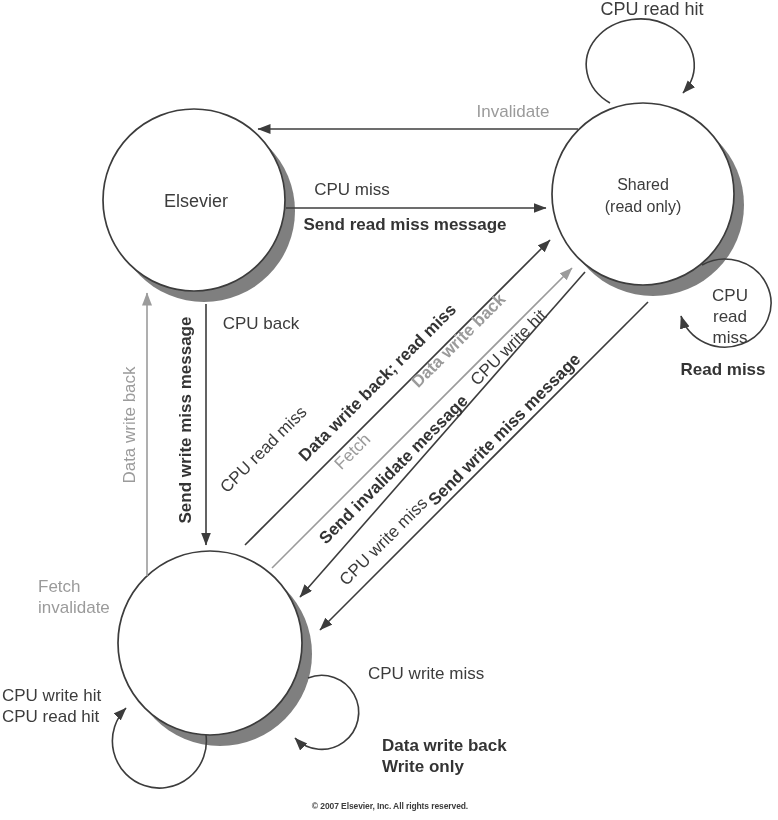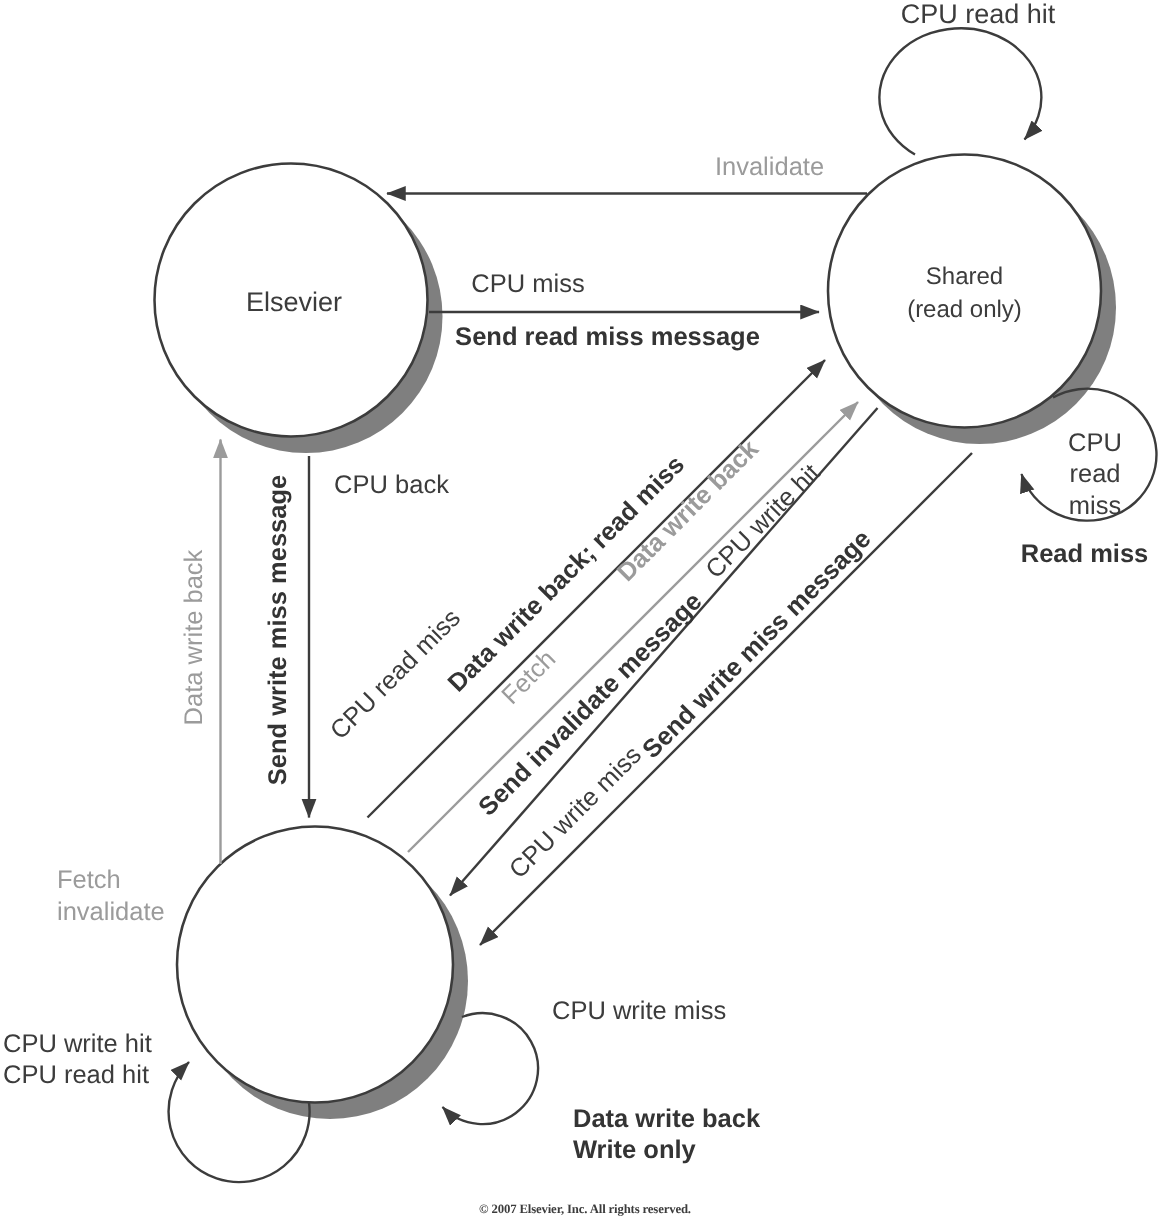--- a/index.html
+++ b/index.html
@@ -14,21 +14,21 @@
   }
   .c{transform:translate(-50%,-50%);}
   .r45{transform:translate(-50%,-50%) rotate(-45deg);}
   .r90{transform:translate(-50%,-50%) rotate(-90deg);}
   .b{font-weight:700;color:#343434;}
   .g{color:#9b9b9b;}
   .wrap{white-space:normal;}
   .ctr{text-align:center;}
   .state-label{font-size:16px;line-height:22px;text-align:center;}
   .big{font-size:18px;}
-  .tiny{font-size:8.5px;font-weight:700;letter-spacing:-0.1px;font-family:Liberation Serif, serif;}
+  .tiny{font-size:8.5px;font-weight:700;letter-spacing:-0.1px;}
 </style>
 </head>
 <body>
 
 <div class="stage">
 
   <svg width="778" height="820" viewBox="0 0 778 820">
     <defs>
       <marker id="ah" markerWidth="14" markerHeight="11" refX="12.5" refY="5" orient="auto" markerUnits="userSpaceOnUse">
         <path d="M0,0 L13,5 L0,10 z" fill="#3c3c3c"></path>

